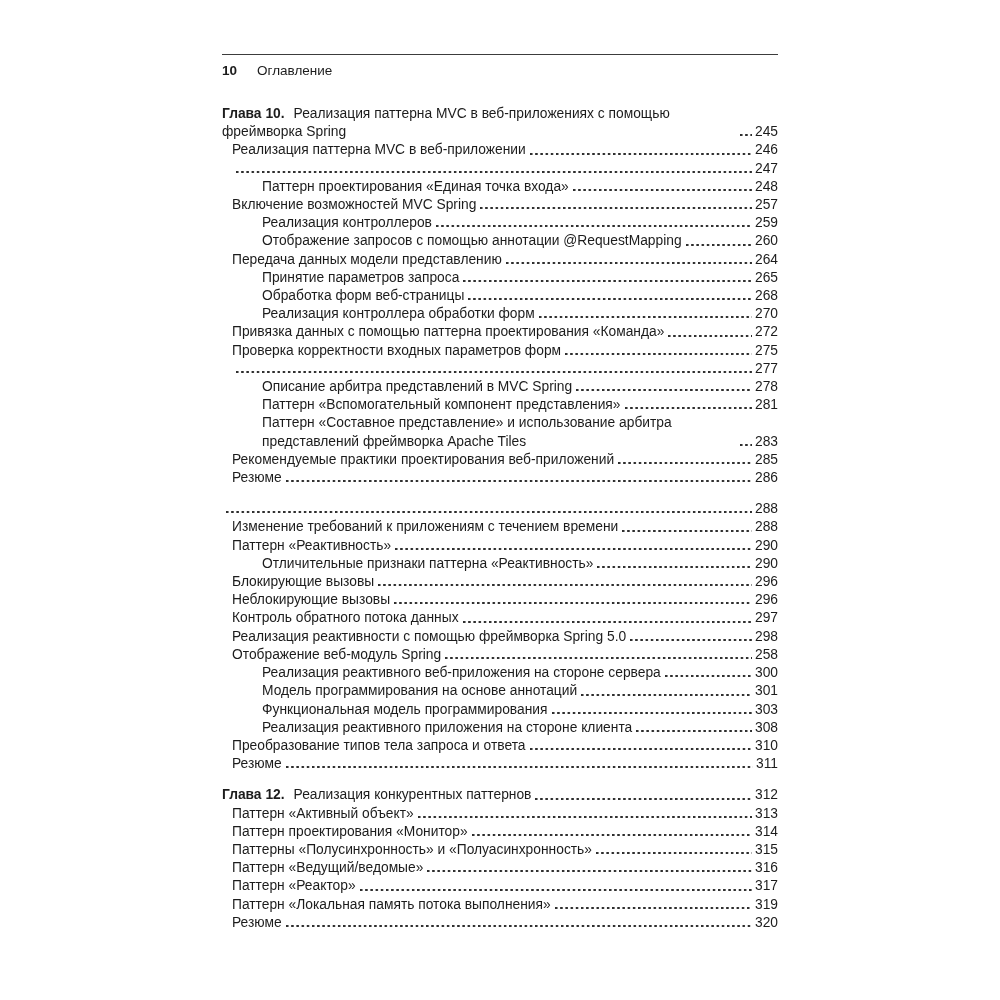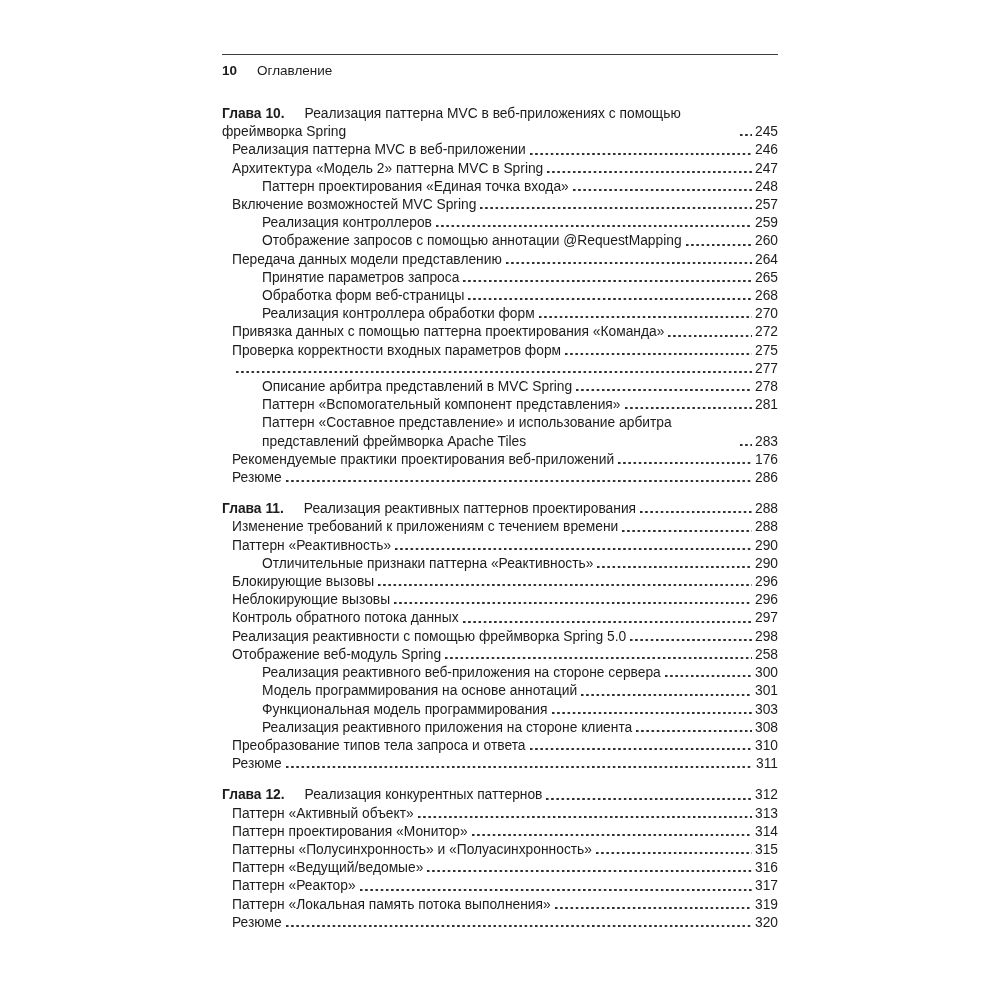--- a/index.html
+++ b/index.html
@@ -35,21 +35,21 @@
     align-items: flex-end;
     font-size: 13.8px;
     line-height: 18.2px;
   }
   .toc-entry.level-1 { padding-left: 10px; }
   .toc-entry.level-2 { padding-left: 40px; }
   .toc-entry.chapter { margin-top: 13px; }
   .toc-entry.chapter:first-child { margin-top: 0; }
   .toc-prefix {
     font-weight: bold;
-    margin-right: 20px;
+    margin-right: 9px;
     text-align: right;
   }
   .toc-title { min-width: 0; }
   .toc-dots {
     flex: 1 1 auto;
     min-width: 12px;
     height: 4px;
     margin: 0 3px 4px 4px;
     background-image: radial-gradient(circle at 1.2px 2px, #2d2d2d 1.05px, transparent 1.35px);
     background-size: 5.2px 4px;
@@ -72,21 +72,20 @@
     <span class="toc-page">245</span>
   </div>
 
   <div class="toc-entry level-1">
     <span class="toc-title"><span class="toc-text">Реализация паттерна MVC в веб-приложении</span></span>
     <span class="toc-dots"></span>
     <span class="toc-page">246</span>
   </div>
 
   <div class="toc-entry level-1">
-    <span class="toc-title"><span class="toc-text">Архитектура «Модель 2» паттерна MVC в Spring</span></span>
     <span class="toc-dots"></span>
     <span class="toc-page">247</span>
   </div>
 
   <div class="toc-entry level-2">
     <span class="toc-title"><span class="toc-text">Паттерн проектирования «Единая точка входа»</span></span>
     <span class="toc-dots"></span>
     <span class="toc-page">248</span>
   </div>
 
@@ -163,31 +162,30 @@
 
   <div class="toc-entry level-2">
     <span class="toc-title"><span class="toc-text">Паттерн «Составное представление» и использование арбитра представлений фреймворка Apache Tiles</span></span>
     <span class="toc-dots"></span>
     <span class="toc-page">283</span>
   </div>
 
   <div class="toc-entry level-1">
     <span class="toc-title"><span class="toc-text">Рекомендуемые практики проектирования веб-приложений</span></span>
     <span class="toc-dots"></span>
-    <span class="toc-page">176</span>
+    <span class="toc-page">285</span>
   </div>
 
   <div class="toc-entry level-1">
     <span class="toc-title"><span class="toc-text">Резюме</span></span>
     <span class="toc-dots"></span>
     <span class="toc-page">286</span>
   </div>
 
   <div class="toc-entry level-0 chapter">
-    <span class="toc-title"><b class="toc-prefix">Глава 11.</b><span class="toc-text">Реализация реактивных паттернов проектирования</span></span>
     <span class="toc-dots"></span>
     <span class="toc-page">288</span>
   </div>
 
   <div class="toc-entry level-1">
     <span class="toc-title"><span class="toc-text">Изменение требований к приложениям с течением времени</span></span>
     <span class="toc-dots"></span>
     <span class="toc-page">288</span>
   </div>
 

